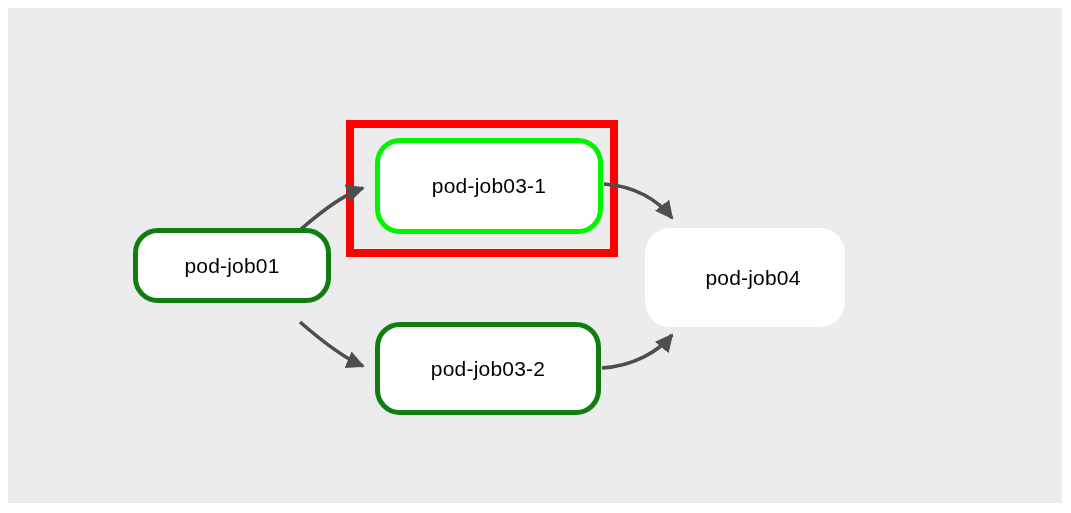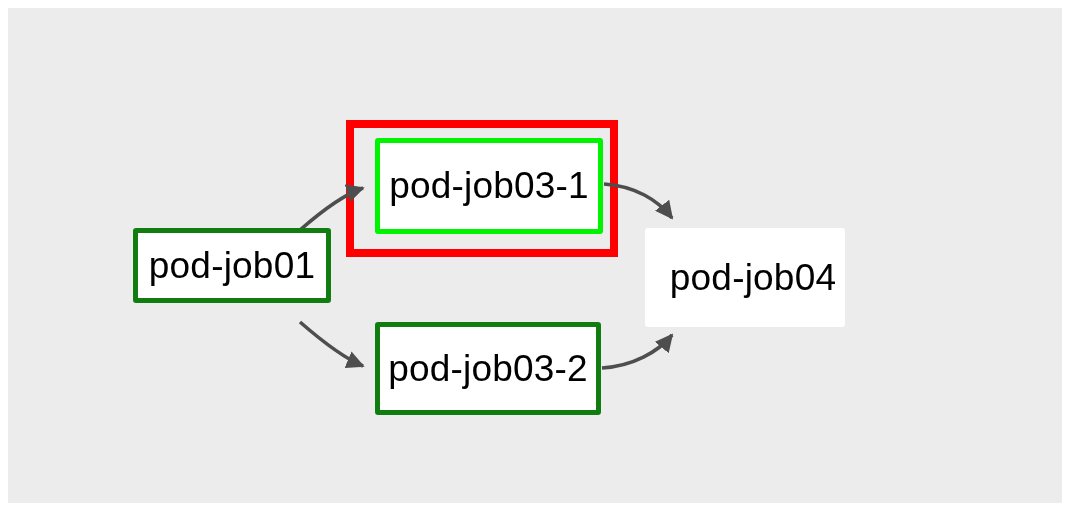--- a/index.html
+++ b/index.html
@@ -48,25 +48,25 @@
     stroke: var(--edge);
     stroke-width: 3.6px;
   }
   svg.edge-layer .arrowhead {
     fill: var(--edge);
     stroke: none;
   }
   .node {
     position: absolute;
     background: var(--node-fill);
-    border-radius: 3px;
+    border-radius: 25px;
     display: flex;
     align-items: center;
     justify-content: center;
-    font-size: 37px;
+    font-size: 21px;
     color: var(--label-text);
     letter-spacing: 0.2px;
   }
   .node.border-dark   { border: 5px solid var(--dark-green); }
   .node.border-bright { border: 5px solid var(--bright-green); }
   .node.no-border     { border: none; padding-left: 16px; }
   #node-pod-job01   { left: 133px; top: 228px; width: 198px; height: 75px; }
   #node-pod-job03-1 { left: 375px; top: 138px; width: 228px; height: 96px; }
   #node-pod-job03-2 { left: 375px; top: 322px; width: 226px; height: 93px; text-align: center; }
   #node-pod-job04   { left: 645px; top: 228px; width: 200px; height: 99px; }

